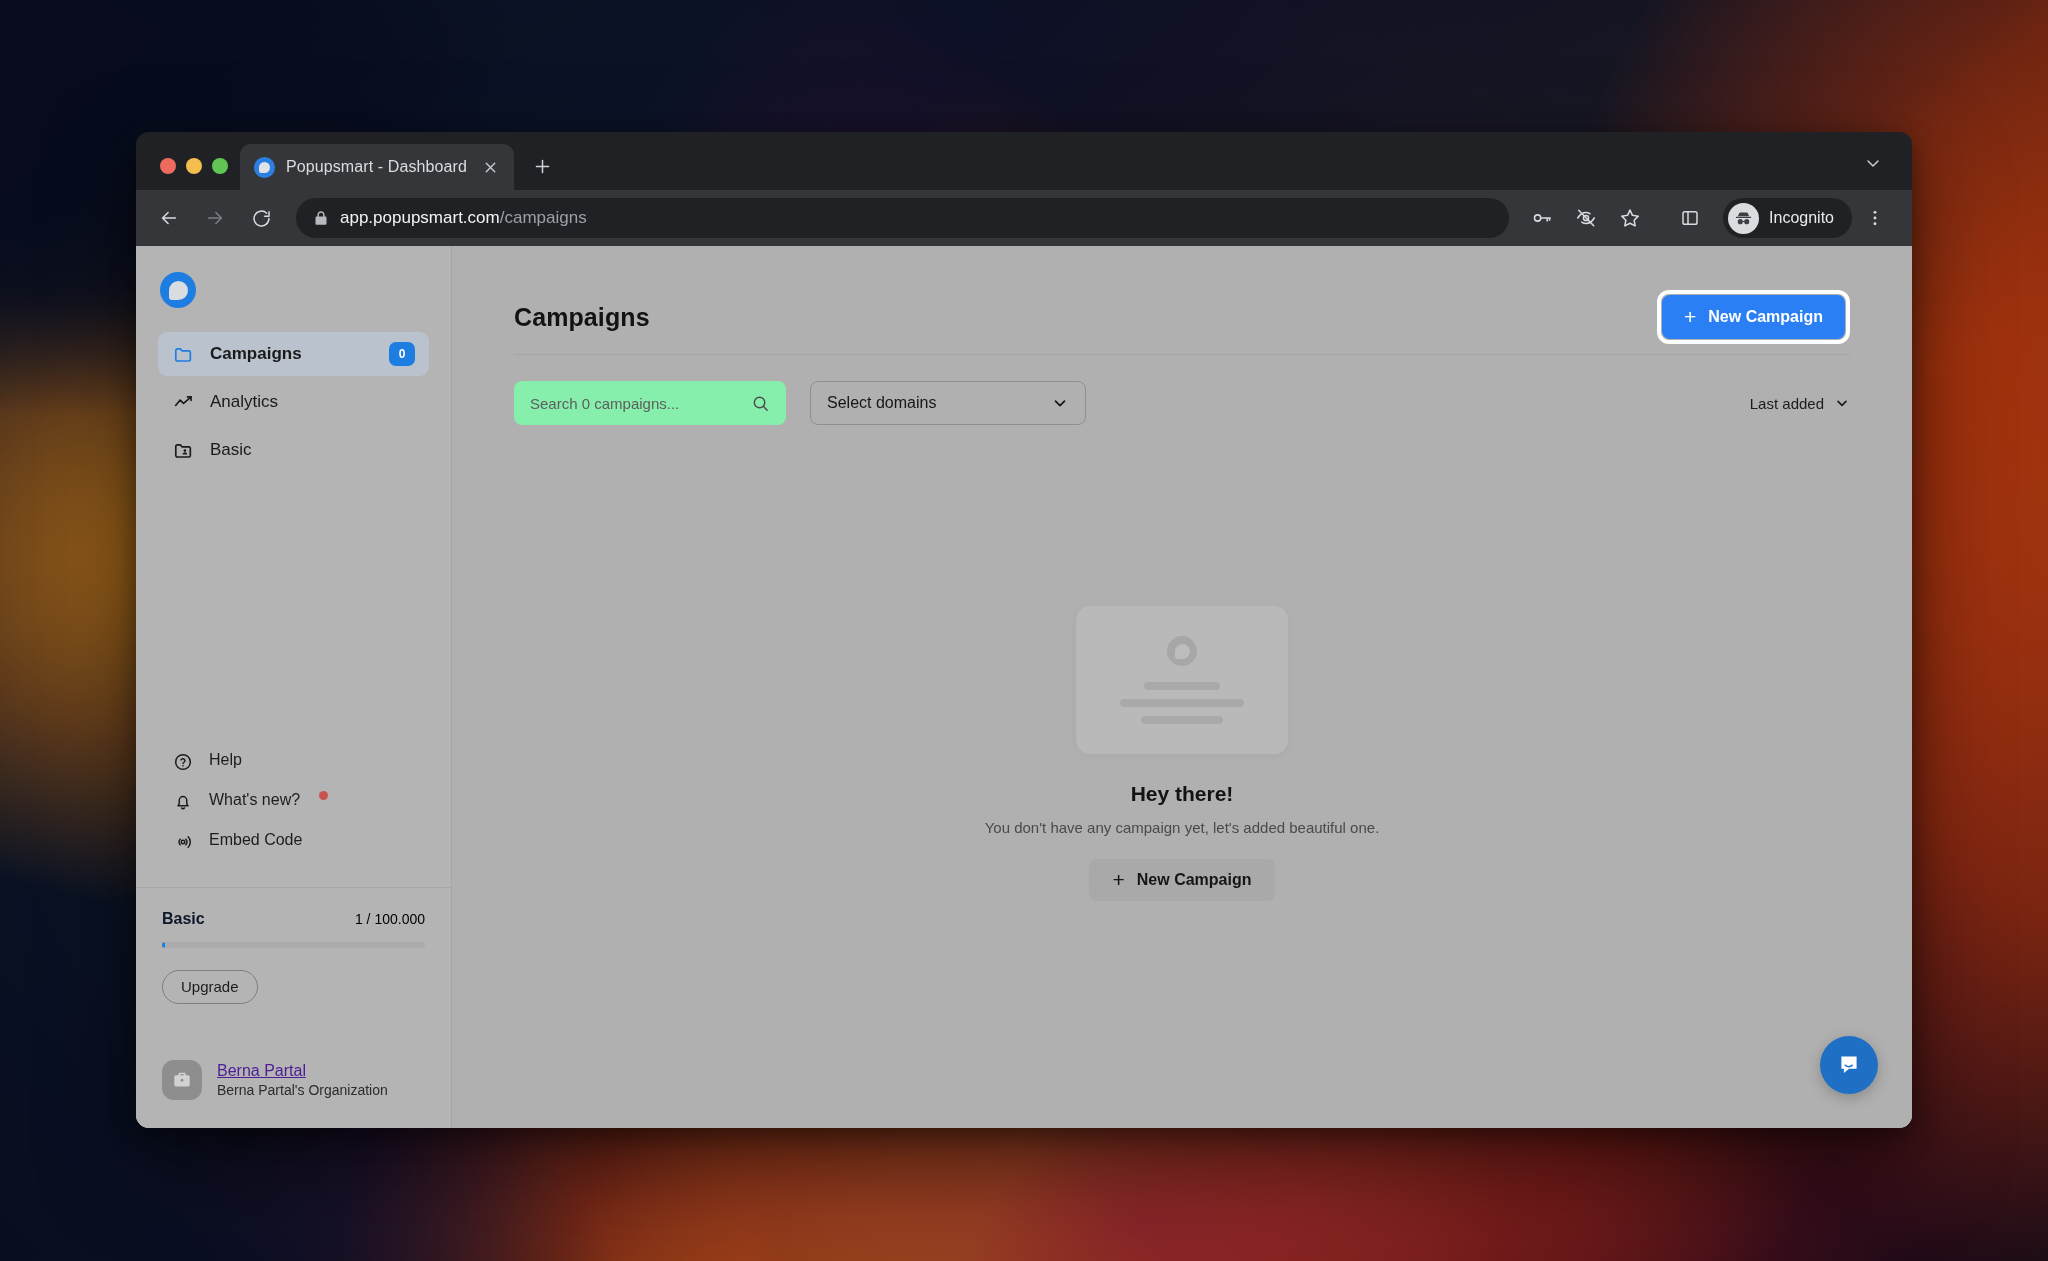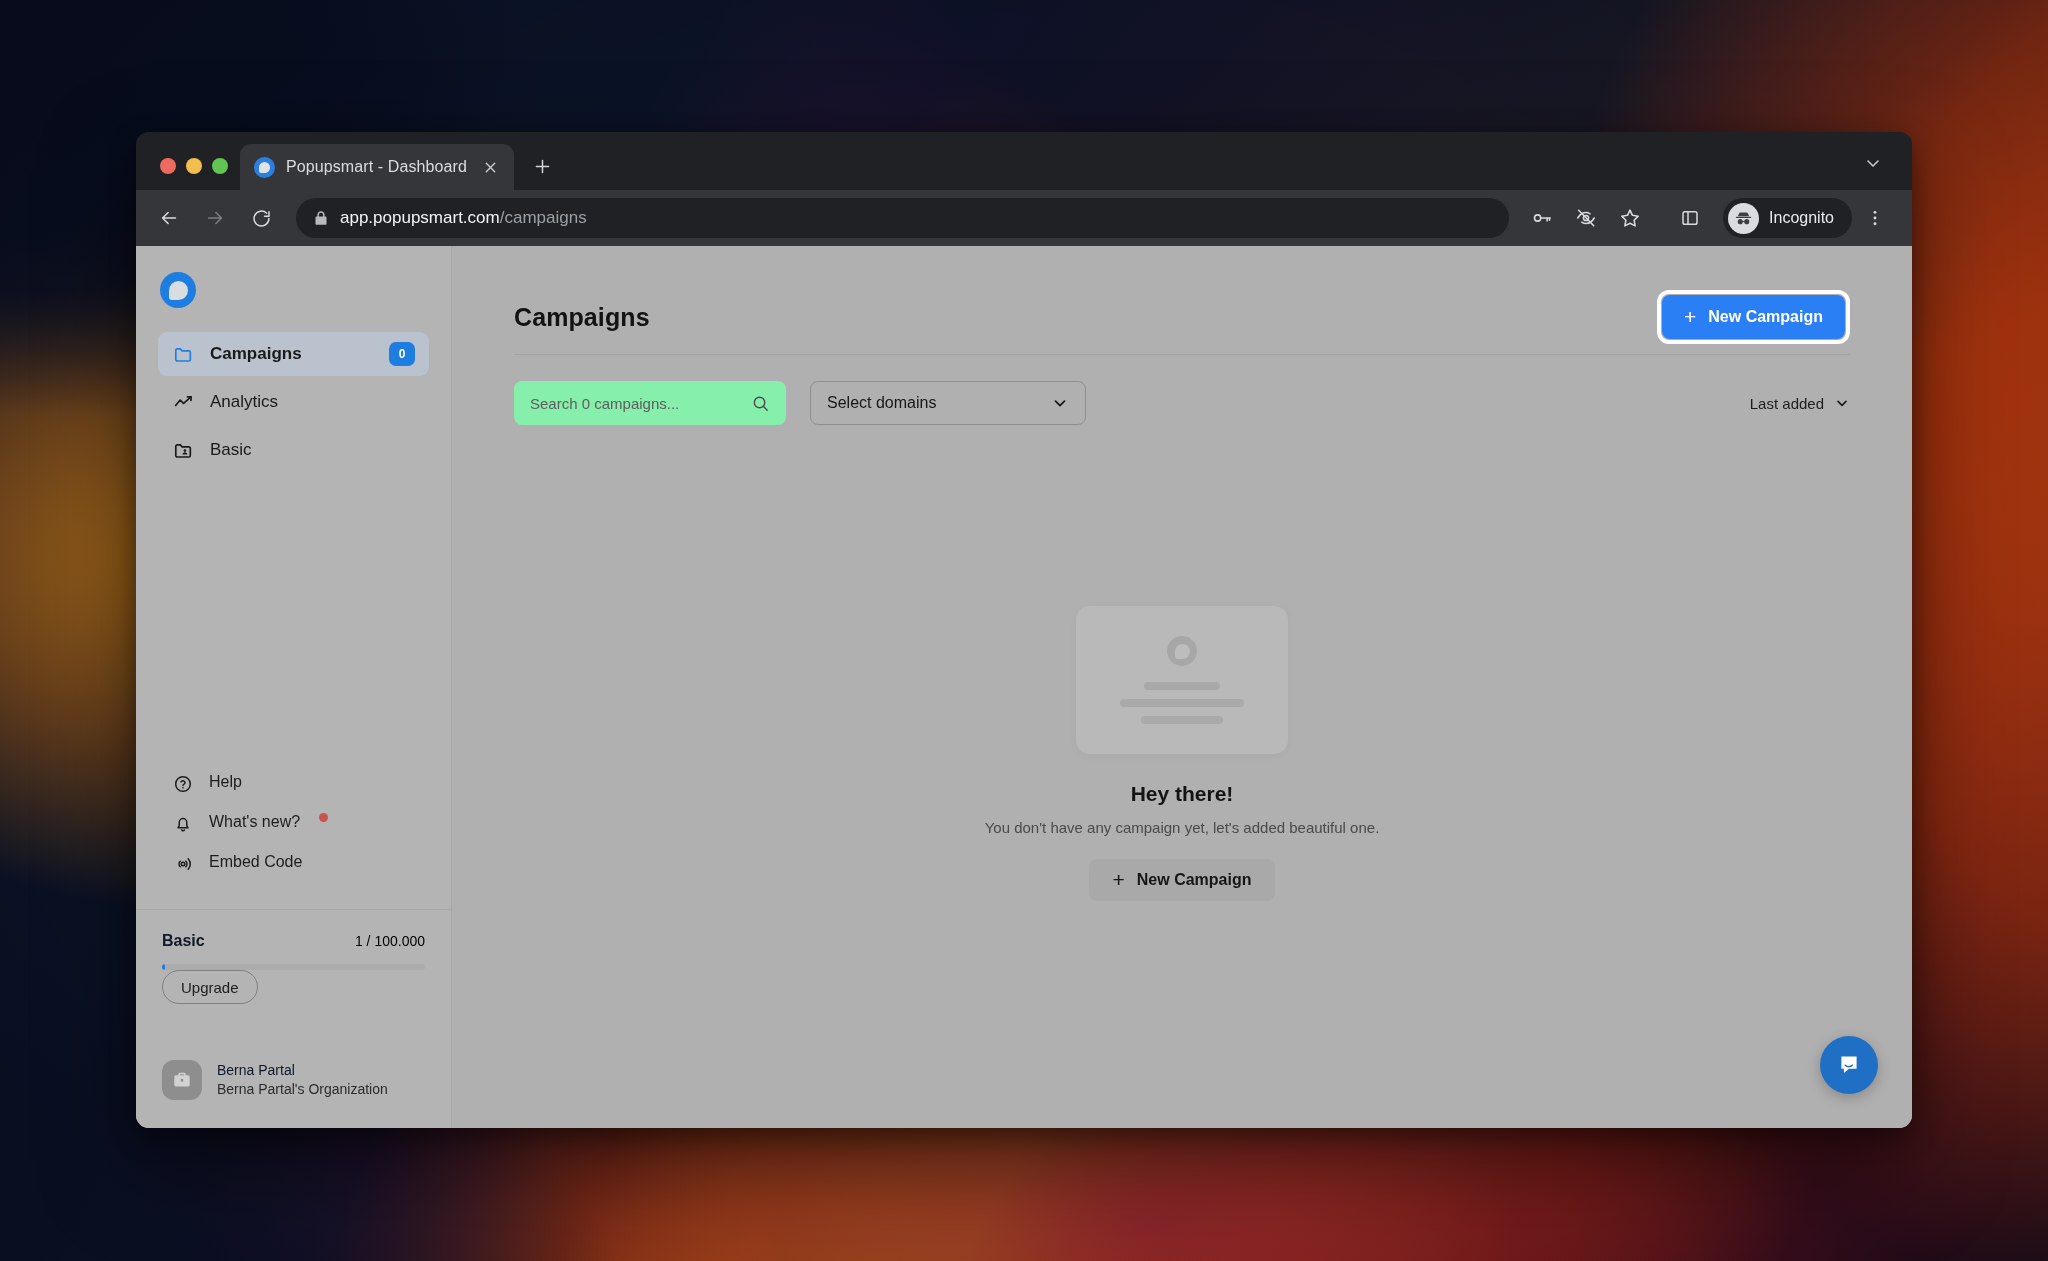--- a/index.html
+++ b/index.html
@@ -252,40 +252,41 @@
   .plan-name { font-size: 16px; font-weight: bold; color: #0f172a; }
   .plan-quota { font-size: 14px; color: #000000; }
   .plan-bar {
     margin-top: 14px;
     height: 6px; border-radius: 3px;
     background: #acacac;
     overflow: hidden;
   }
   .plan-bar-fill { height: 100%; width: 1%; background: #1e7de0; border-radius: 3px; }
   .upgrade-btn {
+    margin-top: 22px;
     display: inline-flex; align-items: center; justify-content: center;
     height: 34px; padding: 0 18px;
     border: 1px solid #7f7f7f;
     border-radius: 18px;
     font-size: 15px; color: #1d1d1d;
     background: transparent;
   }
 
   .user-box {
     margin: 0 0 0 0;
     padding: 22px 26px 28px;
     display: flex; align-items: center; gap: 15px;
   }
   .user-avatar {
     width: 40px; height: 40px; border-radius: 12px;
     background: #8e8e8e;
     display: flex; align-items: center; justify-content: center;
     flex: none;
   }
-  .user-name { font-size: 14px; color: #0f172a; line-height: 1.35; }
+  .user-name { font-size: 16px; color: #4c1d95; line-height: 1.35; text-decoration: underline; }
   .user-org { font-size: 14px; color: #2c2c2c; line-height: 1.35; }
 
   
   #main {
     flex: 1;
     position: relative;
     background: #b0b0b0;
     padding: 0 62px;
     min-width: 0;
   }

